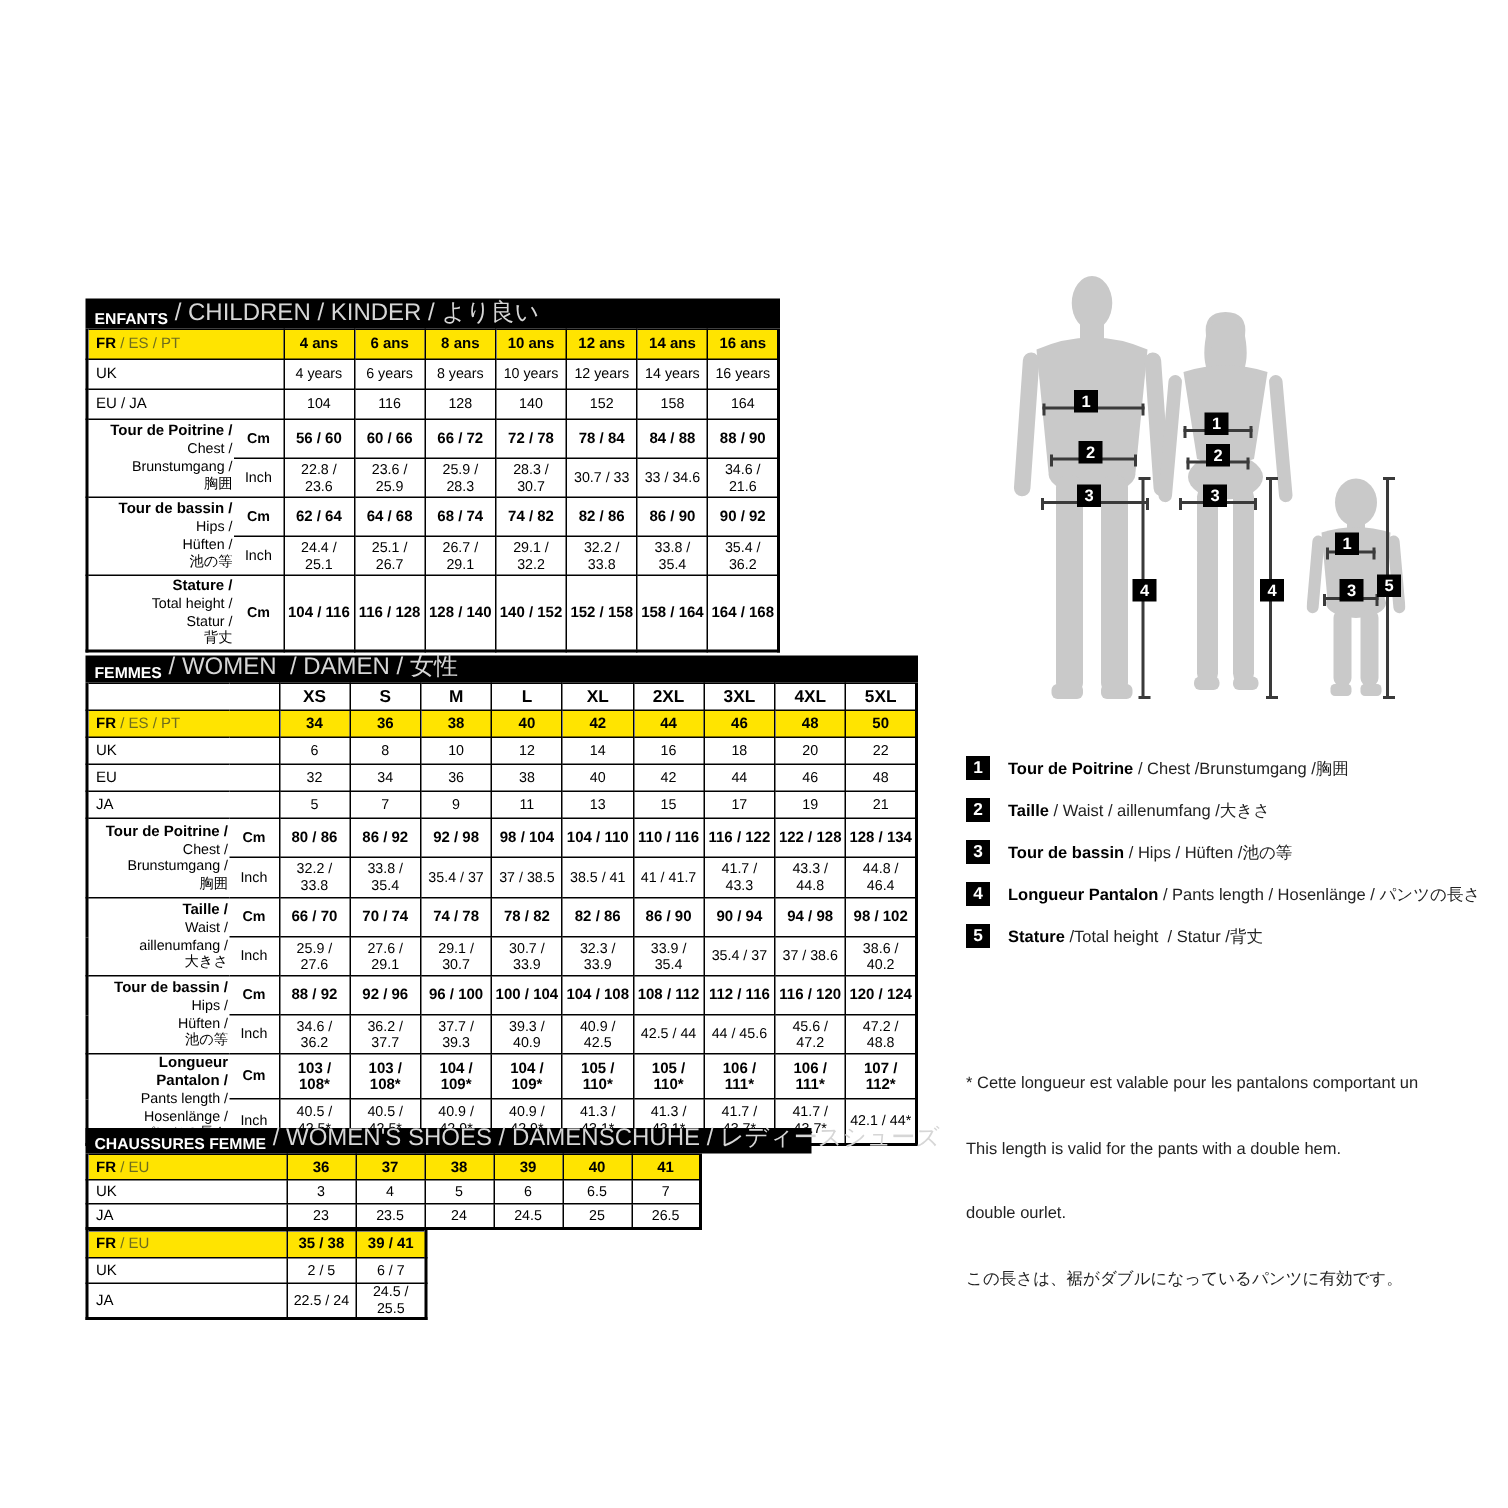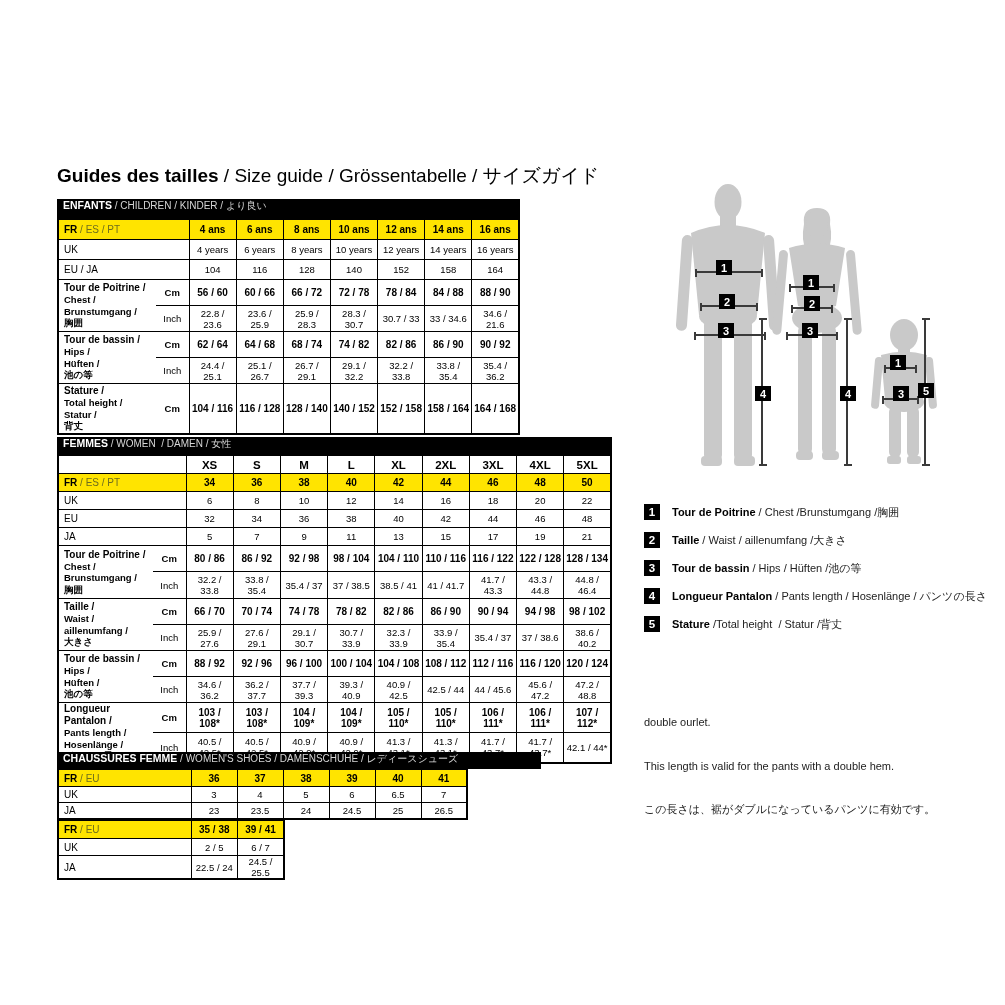--- a/index.html
+++ b/index.html
@@ -5,39 +5,39 @@
   html,body{margin:0;padding:0;background:#fff;}
   body{width:1005px;height:1005px;position:relative;font-family:"Liberation Sans",sans-serif;color:#000;overflow:hidden;}
   .page{position:absolute;inset:0;}
 
   
   .title{position:absolute;left:57px;top:163px;font-size:19px;margin:0;font-weight:normal;white-space:nowrap;}
   .title .tb{font-weight:bold;}
 
   
   .sect{position:absolute;}
-  .bar{background:#000;color:#fff;display:flex;align-items:flex-start;box-sizing:border-box;
+  .bar{background:#000;color:#fff;display:flex;align-items:flex-end;box-sizing:border-box;
        padding-left:6px;font-size:10.5px;font-weight:bold;white-space:pre;}
-  .bar .rest{font-weight:normal;color:#d6d6d6;font-size:10px;}
+  .bar .rest{font-weight:normal;color:#d6d6d6;font-size:16px;}
   table{border-collapse:collapse;table-layout:fixed;border:2px solid #000;border-top:1px solid #000;}
   td{border:1px solid #000;font-size:10px;text-align:center;vertical-align:middle;padding:0 1px;overflow:hidden;}
   td.lbl{text-align:left;padding-left:5px;}
   td.unit{border-left:none;font-size:9.5px;}
-  td.lblm{border-right:none;}
+  td.lblm{border-right:none;text-align:right;}
   .ub{font-weight:bold;font-size:10px;}
   .r-yellow td{background:#ffe400;font-weight:bold;margin-left:47px;}
   .r-yellow td .dim2{font-weight:normal;color:#6e6e1e;}
   .r-plain td{font-weight:normal;font-size:9.5px;}
   .r-plain td.lbl{font-size:10px;}
   .r-letters td{font-weight:bold;font-size:11.5px;}
   .r-cm td{font-weight:bold;}
   .r-cm td.lblm{font-weight:normal;}
   .r-inch td{font-weight:normal;font-size:9.5px;}
   .lbl .l0{font-weight:bold;font-size:10px;line-height:12px;}
-  .lbl .ln{font-weight:bold;font-size:9.5px;line-height:11.5px;}
+  .lbl .ln{font-weight:normal;font-size:9.5px;line-height:11.5px;}
   .h16{height:16px}.h17{height:17px}.h18{height:18px}.h20{height:20px}
   .h25{height:25px}.h26{height:26px}.h27{height:27px}.h50{height:50px}
 
   
   .fig{position:absolute;}
   .fig *{fill:#c9c9c9;}
   .mline{position:absolute;border-top:2px solid #3a3a3a;z-index:1;}
   .mline::before,.mline::after{content:"";position:absolute;top:-4px;width:2px;height:8px;background:#3a3a3a;}
   .mline::before{left:0}.mline::after{right:0}
   .vline{position:absolute;border-left:2px solid #3a3a3a;z-index:1;}
@@ -55,21 +55,20 @@
   .leg-text b{color:#000;}
 
   
   .footnote{position:absolute;left:644px;top:686px;font-size:11px;line-height:14.5px;color:#222;white-space:pre;}
 </style>
 </head>
 <body>
 
 <div class="page">
 
-  <h1 class="title"><span class="tb">Guides des tailles</span><span> / Size guide / Grössentabelle / サイズガイド</span></h1>
 
   <section class="sect" style="left:57px;top:199px;width:463px">
     <div class="bar" style="height:20px"><span>ENFANTS</span><span class="rest"> / CHILDREN / KINDER / より良い</span></div>
     <table style="width:463px">
       <colgroup>
           <col style="width:98px">
           <col style="width:33px">
           <col>
           <col>
           <col>
@@ -535,18 +534,19 @@
       <span class="leg-badge">4</span>
       <span class="leg-text"><b>Longueur Pantalon</b><span> / Pants length / Hosenlänge / パンツの長さ</span></span>
     </div>
     <div class="leg-item">
       <span class="leg-badge">5</span>
       <span class="leg-text"><b>Stature</b><span> /Total height  / Statur /背丈</span></span>
     </div>
   </div>
 
   <div class="footnote">
+    <div>* Cette longueur est valable pour les pantalons comportant un</div>
+    <div>This length is valid for the pants with a double hem.</div>
     <div>double ourlet.</div>
-    <div>This length is valid for the pants with a double hem.</div>
     <div>この長さは、裾がダブルになっているパンツに有効です。</div>
   </div>
 
 </div>
 
 </body></html>

